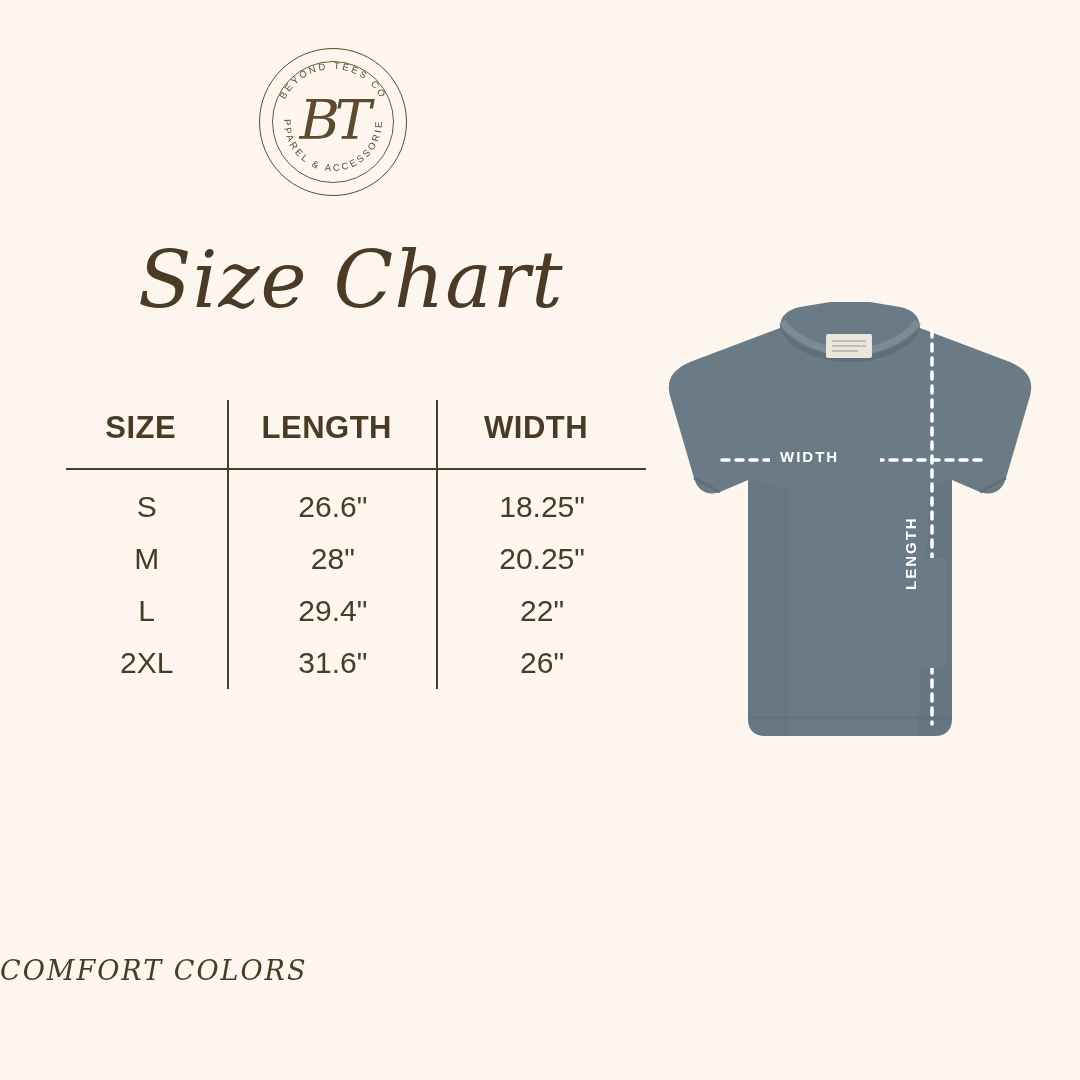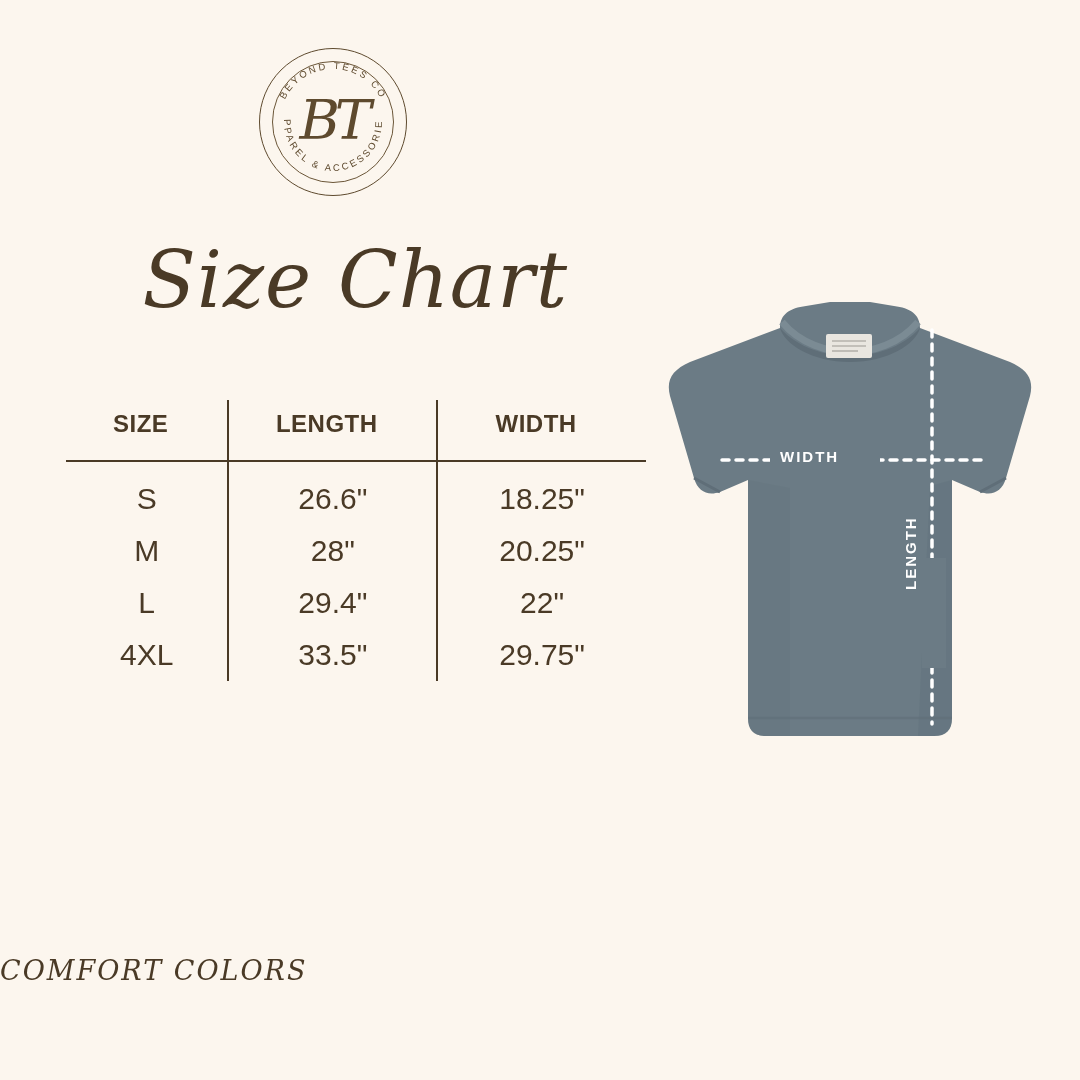--- a/index.html
+++ b/index.html
@@ -66,39 +66,38 @@
     position: absolute;
     left: 138px;
     top: 238px;
     width: 430px;
     font-family: "DejaVu Serif", serif;
     font-style: italic;
     font-size: 78px;
     color: #4a3a26;
     letter-spacing: 1px;
     line-height: 1.1;
-    text-align: right;
   }
 
   
   .chart {
     position: absolute;
     left: 66px;
     top: 400px;
     width: 580px;
   }
   .chart table {
     border-collapse: collapse;
     width: 100%;
     table-layout: fixed;
   }
   .chart th {
     font-family: "Liberation Sans", sans-serif;
     font-weight: bold;
-    font-size: 24px;
+    font-size: 31px;
     color: #4a3a26;
     padding: 10px 12px 22px 0;
     text-align: center;
     letter-spacing: 0.5px;
   }
   .chart thead tr {
     border-bottom: 2px solid #4a3a26;
   }
   .chart td {
     font-family: "Liberation Sans", sans-serif;
@@ -211,23 +210,23 @@
         <td class="col-div-1">M</td>
         <td class="col-div-2">28"</td>
         <td>20.25"</td>
       </tr>
       <tr>
         <td class="col-div-1">L</td>
         <td class="col-div-2">29.4"</td>
         <td>22"</td>
       </tr>
       <tr>
-        <td class="col-div-1">4XL</td>
-        <td class="col-div-2">33.5"</td>
-        <td>29.75"</td>
+        <td class="col-div-1">2XL</td>
+        <td class="col-div-2">31.6"</td>
+        <td>26"</td>
       </tr>
     </tbody>
   </table>
 </div>
 
 <div class="shirt-area">
   <svg class="shirt-svg" width="440" height="470" viewBox="0 0 440 470">
 
     <path d="M150,28
              C150,14 160,8 176,6

